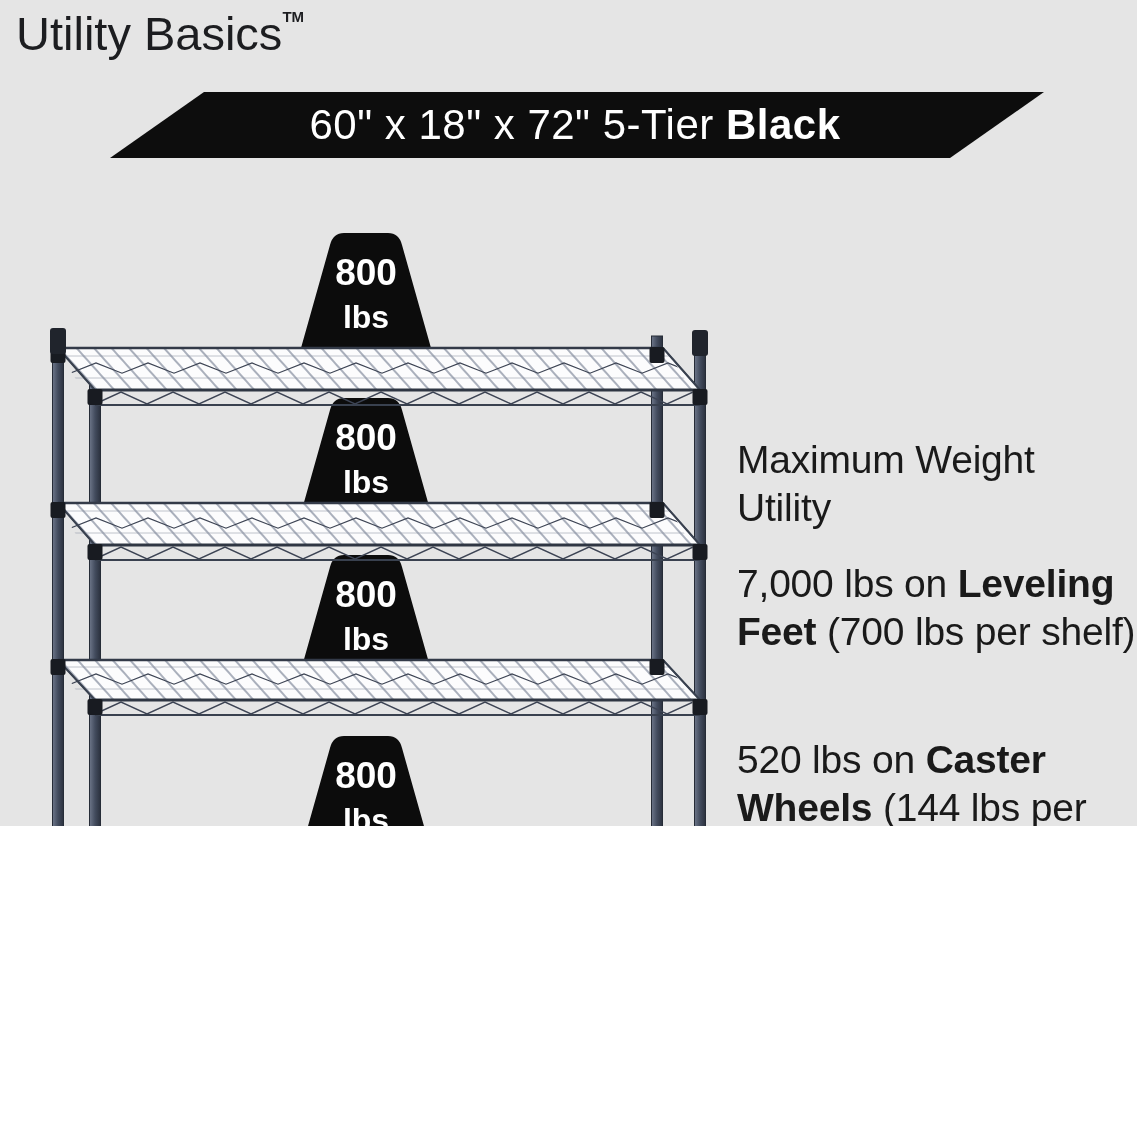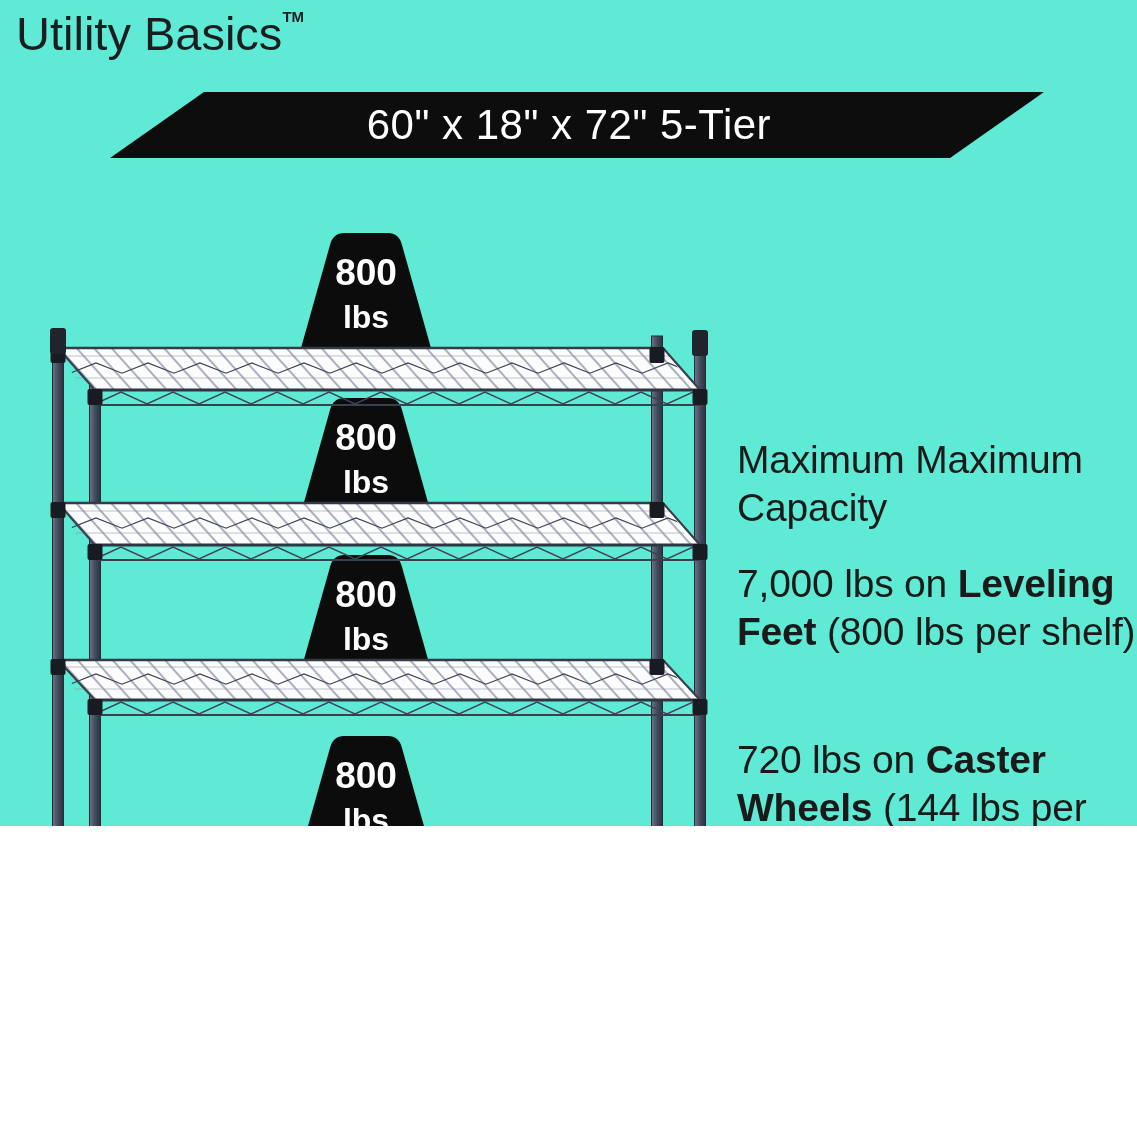--- a/index.html
+++ b/index.html
@@ -1,16 +1,16 @@
 <!DOCTYPE html>
 <html><head>
 <meta charset="utf-8">
 <style>
   html,body{margin:0;padding:0;background:#fff;}
-  #canvas{position:relative;width:1137px;height:826px;background:#5eead4;overflow:hidden;
+  #canvas{position:relative;width:1137px;height:826px;background:#e5e5e5;overflow:hidden;
           font-family:"Liberation Sans", sans-serif;}
   .abs{position:absolute;}
 
   
   #logo{left:16px;top:6px;font-size:47px;font-weight:500;color:#1c1d20;letter-spacing:0;}
   #logo sup{font-size:15px;font-weight:700;vertical-align:28px;letter-spacing:0;}
 
   
   #banner{left:100px;top:92px;width:950px;height:66px;background:#0d0d0d;
           clip-path:polygon(104px 0px,944px 0px,850px 100%,10px 100%);
@@ -30,21 +30,21 @@
   text.wt-val{font:700 37px "Liberation Sans", sans-serif;fill:#ffffff;text-anchor:middle;}
   text.wt-unit{font:700 32px "Liberation Sans", sans-serif;fill:#ffffff;text-anchor:middle;}
 </style>
 </head>
 <body>
 
 <div id="canvas">
 
   <div id="logo" class="abs"><span>Utility Basics</span><sup>TM</sup></div>
 
-  <div id="banner" class="abs"><span>60" x 18" x 72" 5-Tier </span></div>
+  <div id="banner" class="abs"><span>60" x 18" x 72" 5-Tier </span><span class="b">Black</span></div>
 
   <svg id="rack-svg" class="abs" width="1137" height="1131" viewBox="0 0 1137 1131">
     <defs>
       <linearGradient id="postGrad" x1="0" y1="0" x2="1" y2="0">
         <stop offset="0%" stop-color="#6d7689"></stop>
         <stop offset="50%" stop-color="#434c5e"></stop>
         <stop offset="100%" stop-color="#2b313e"></stop>
       </linearGradient>
       <pattern id="mesh" patternUnits="userSpaceOnUse" width="13" height="13" patternTransform="rotate(-42)">
         <line x1="6" y1="-1" x2="6" y2="14" stroke="#667086" stroke-width="1.1"></line>
@@ -213,19 +213,19 @@
     <g>
       <rect x="48.5" y="1086" width="19" height="14" rx="2" fill="#14161a"></rect>
       <rect x="53" y="1100" width="10.5" height="28" rx="2" fill="#1d2026"></rect>
     </g>
     <g>
       <rect x="690.5" y="1088" width="19" height="14" rx="2" fill="#14161a"></rect>
       <rect x="695" y="1102" width="10.5" height="26" rx="2" fill="#1d2026"></rect>
     </g>
   </svg>
 
-  <div id="info-heading" class="abs info"><span>Maximum Maximum Capacity</span></div>
-
-  <div id="info-leveling" class="abs info"><span>7,000 lbs on </span><span class="b">Leveling Feet</span><span> (800 lbs per shelf)</span></div>
-
-  <div id="info-caster" class="abs info"><span>720 lbs on </span><span class="b">Caster Wheels</span><span> (144 lbs per shelf)</span></div>
+  <div id="info-heading" class="abs info"><span>Maximum Weight Utility</span></div>
+
+  <div id="info-leveling" class="abs info"><span>7,000 lbs on </span><span class="b">Leveling Feet</span><span> (700 lbs per shelf)</span></div>
+
+  <div id="info-caster" class="abs info"><span>520 lbs on </span><span class="b">Caster Wheels</span><span> (144 lbs per shelf)</span></div>
 
 </div>
 
 </body></html>

